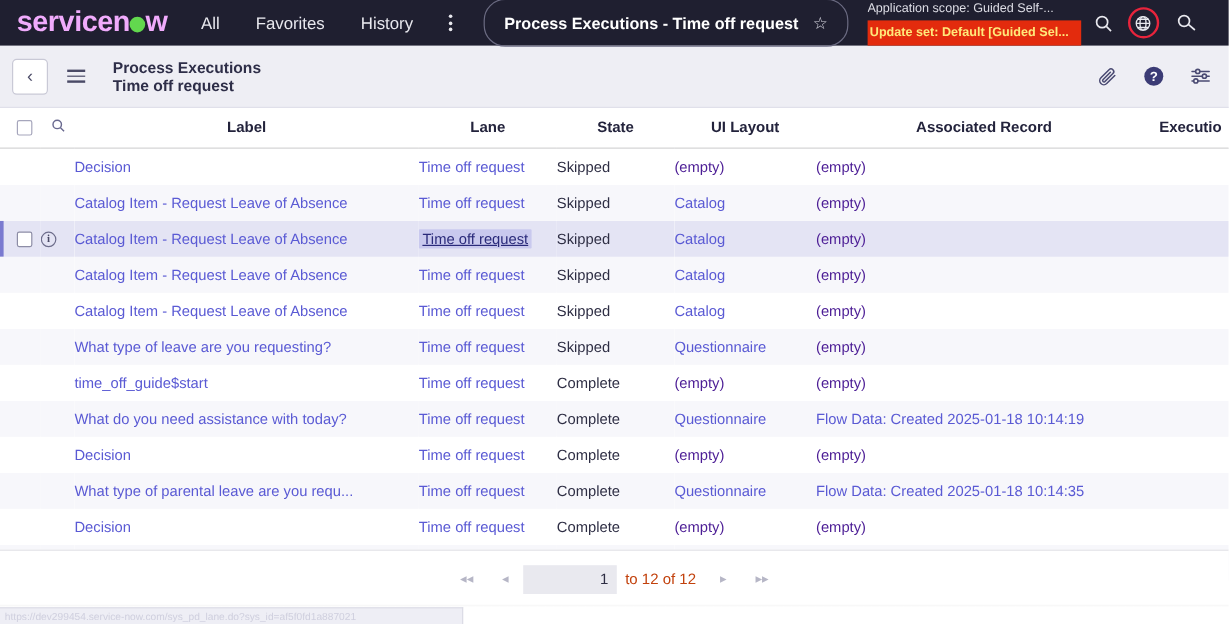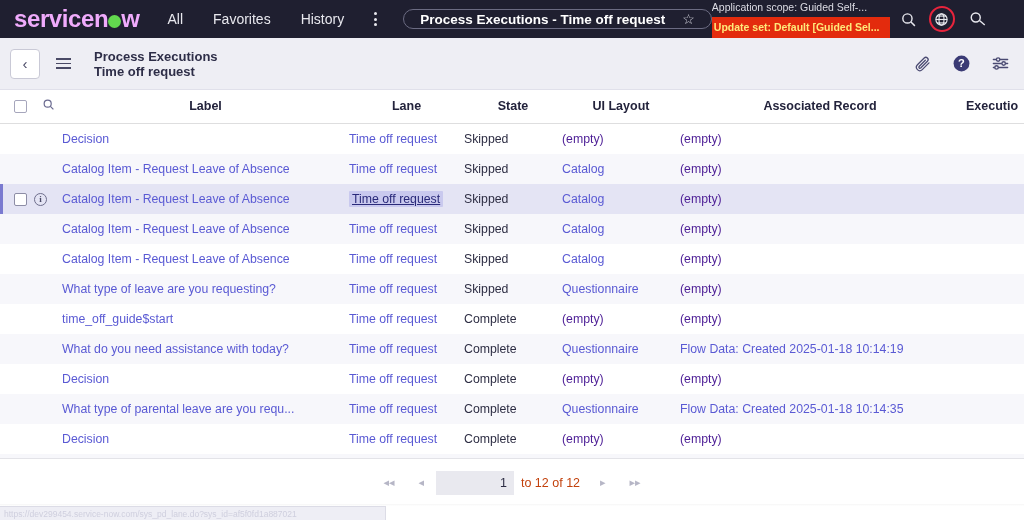--- a/index.html
+++ b/index.html
@@ -49,34 +49,35 @@
   }
   .nav-kebab {
     display: flex; flex-direction: column; align-items: center;
     gap: 2.5px; margin-right: 26px; cursor: pointer;
   }
   .nav-kebab i { width: 3px; height: 3px; border-radius: 50%; background: #e8e8ee; display: block; }
 
   .pagepill {
     border: 1px solid #6b6b82;
     border-radius: 18px;
-    height: 20px;
+    height: 40px;
     display: flex;
     align-items: center;
-    gap: 17px;
+    gap: 12px;
     padding: 0 16px;
     color: #ffffff;
     font-size: 13.5px;
     font-weight: 700;
     white-space: nowrap;
     cursor: pointer;
   }
   .star-icon { font-size: 14px; color: #d4d4de; font-weight: 400; }
 
   .scope-box {
+    margin-left: 16px;
     display: flex;
     flex-direction: column;
     gap: 4px;
     width: 178px;
   }
   .scope-line {
     color: #dcdce4;
     font-size: 10.5px;
     white-space: nowrap;
     overflow: hidden;

